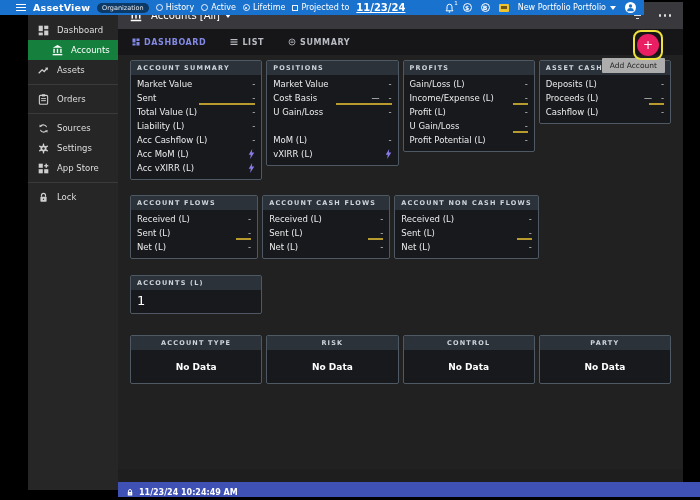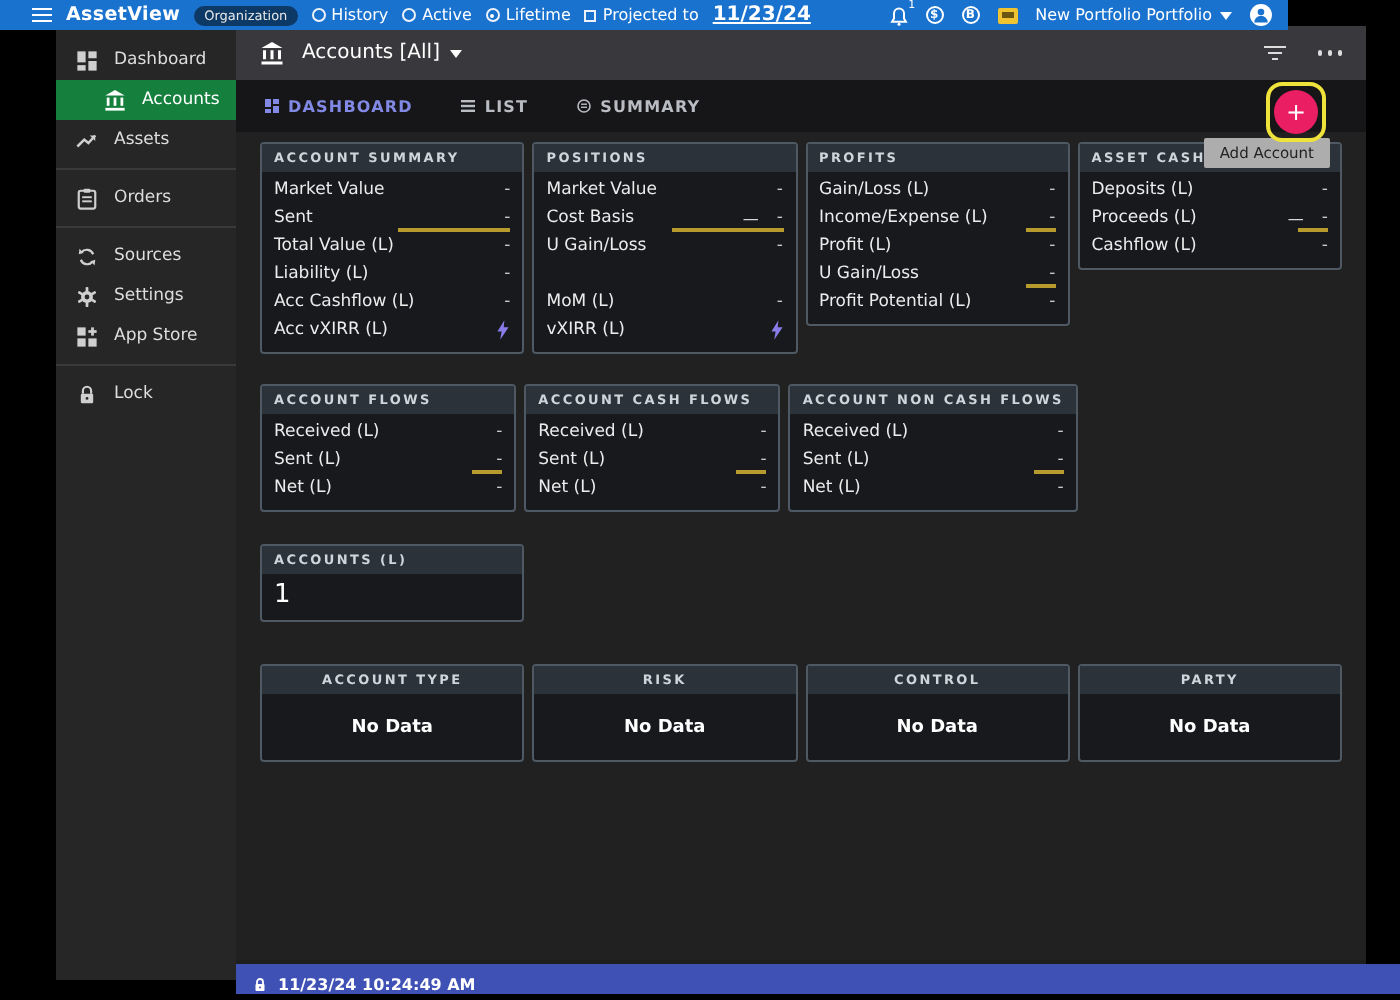--- a/index.html
+++ b/index.html
@@ -35,21 +35,21 @@
   .avatar{width:11px;height:11px;background:#fff;border-radius:50%;display:flex;align-items:center;justify-content:center;overflow:hidden;}
 
   
   .sidebar{position:absolute;left:28px;top:15px;width:90px;height:475px;background:#262626;padding-top:5px;}
   .side-item{display:flex;align-items:center;gap:8px;height:20px;padding-left:10px;
     font-size:8.5px;color:#dedede;cursor:pointer;}
   .side-item.sel{background:#15803d;color:#fff;padding-left:24px;}
   .side-sep{height:1px;background:#3a3a3a;margin:4px 0;}
 
   
-  .main{position:absolute;left:118px;top:13px;width:565px;height:482px;background:#1e1e1e;}
+  .main{position:absolute;left:118px;top:2px;width:565px;height:482px;background:#1e1e1e;}
   .content-header{height:27px;background:#39393d;display:flex;align-items:center;gap:9px;padding:0 12px;}
   .content-title{font-size:10px;color:#fff;display:flex;align-items:center;gap:5px;cursor:pointer;}
   .ch-right{margin-left:auto;display:flex;align-items:center;gap:16px;}
   .funnel{display:flex;flex-direction:column;align-items:center;gap:1.5px;cursor:pointer;}
   .funnel i{display:block;height:1.5px;background:#ddd;}
   .funnel .f1{width:11px;} .funnel .f2{width:7px;} .funnel .f3{width:3px;}
   .dots{display:flex;gap:2.5px;cursor:pointer;}
   .dots i{width:2.5px;height:2.5px;border-radius:50%;background:#ddd;}
 
   .tabbar{height:26px;background:#161619;display:flex;align-items:center;gap:24px;padding:0 14px;}
@@ -316,20 +316,26 @@
             </div>
           <div class="crow">
               <span class="lbl">Liability (L)</span>
               <span class="val">-</span>
             </div>
           <div class="crow">
               <span class="lbl">Acc Cashflow (L)</span>
               <span class="val">-</span>
             </div>
           <div class="crow">
+              <span class="lbl">Acc MoM (L)</span>
+              <svg class="bolt" width="7" height="10" viewBox="0 0 10 14">
+                <polygon points="6,0 1,8 4,8 3,14 9,5 5.5,5"></polygon>
+              </svg>
+            </div>
+          <div class="crow">
               <span class="lbl">Acc vXIRR (L)</span>
               <svg class="bolt" width="7" height="10" viewBox="0 0 10 14">
                 <polygon points="6,0 1,8 4,8 3,14 9,5 5.5,5"></polygon>
               </svg>
             </div>
         </div>
       </div>
 
       <div class="card">
         <div class="card-h">POSITIONS</div>

